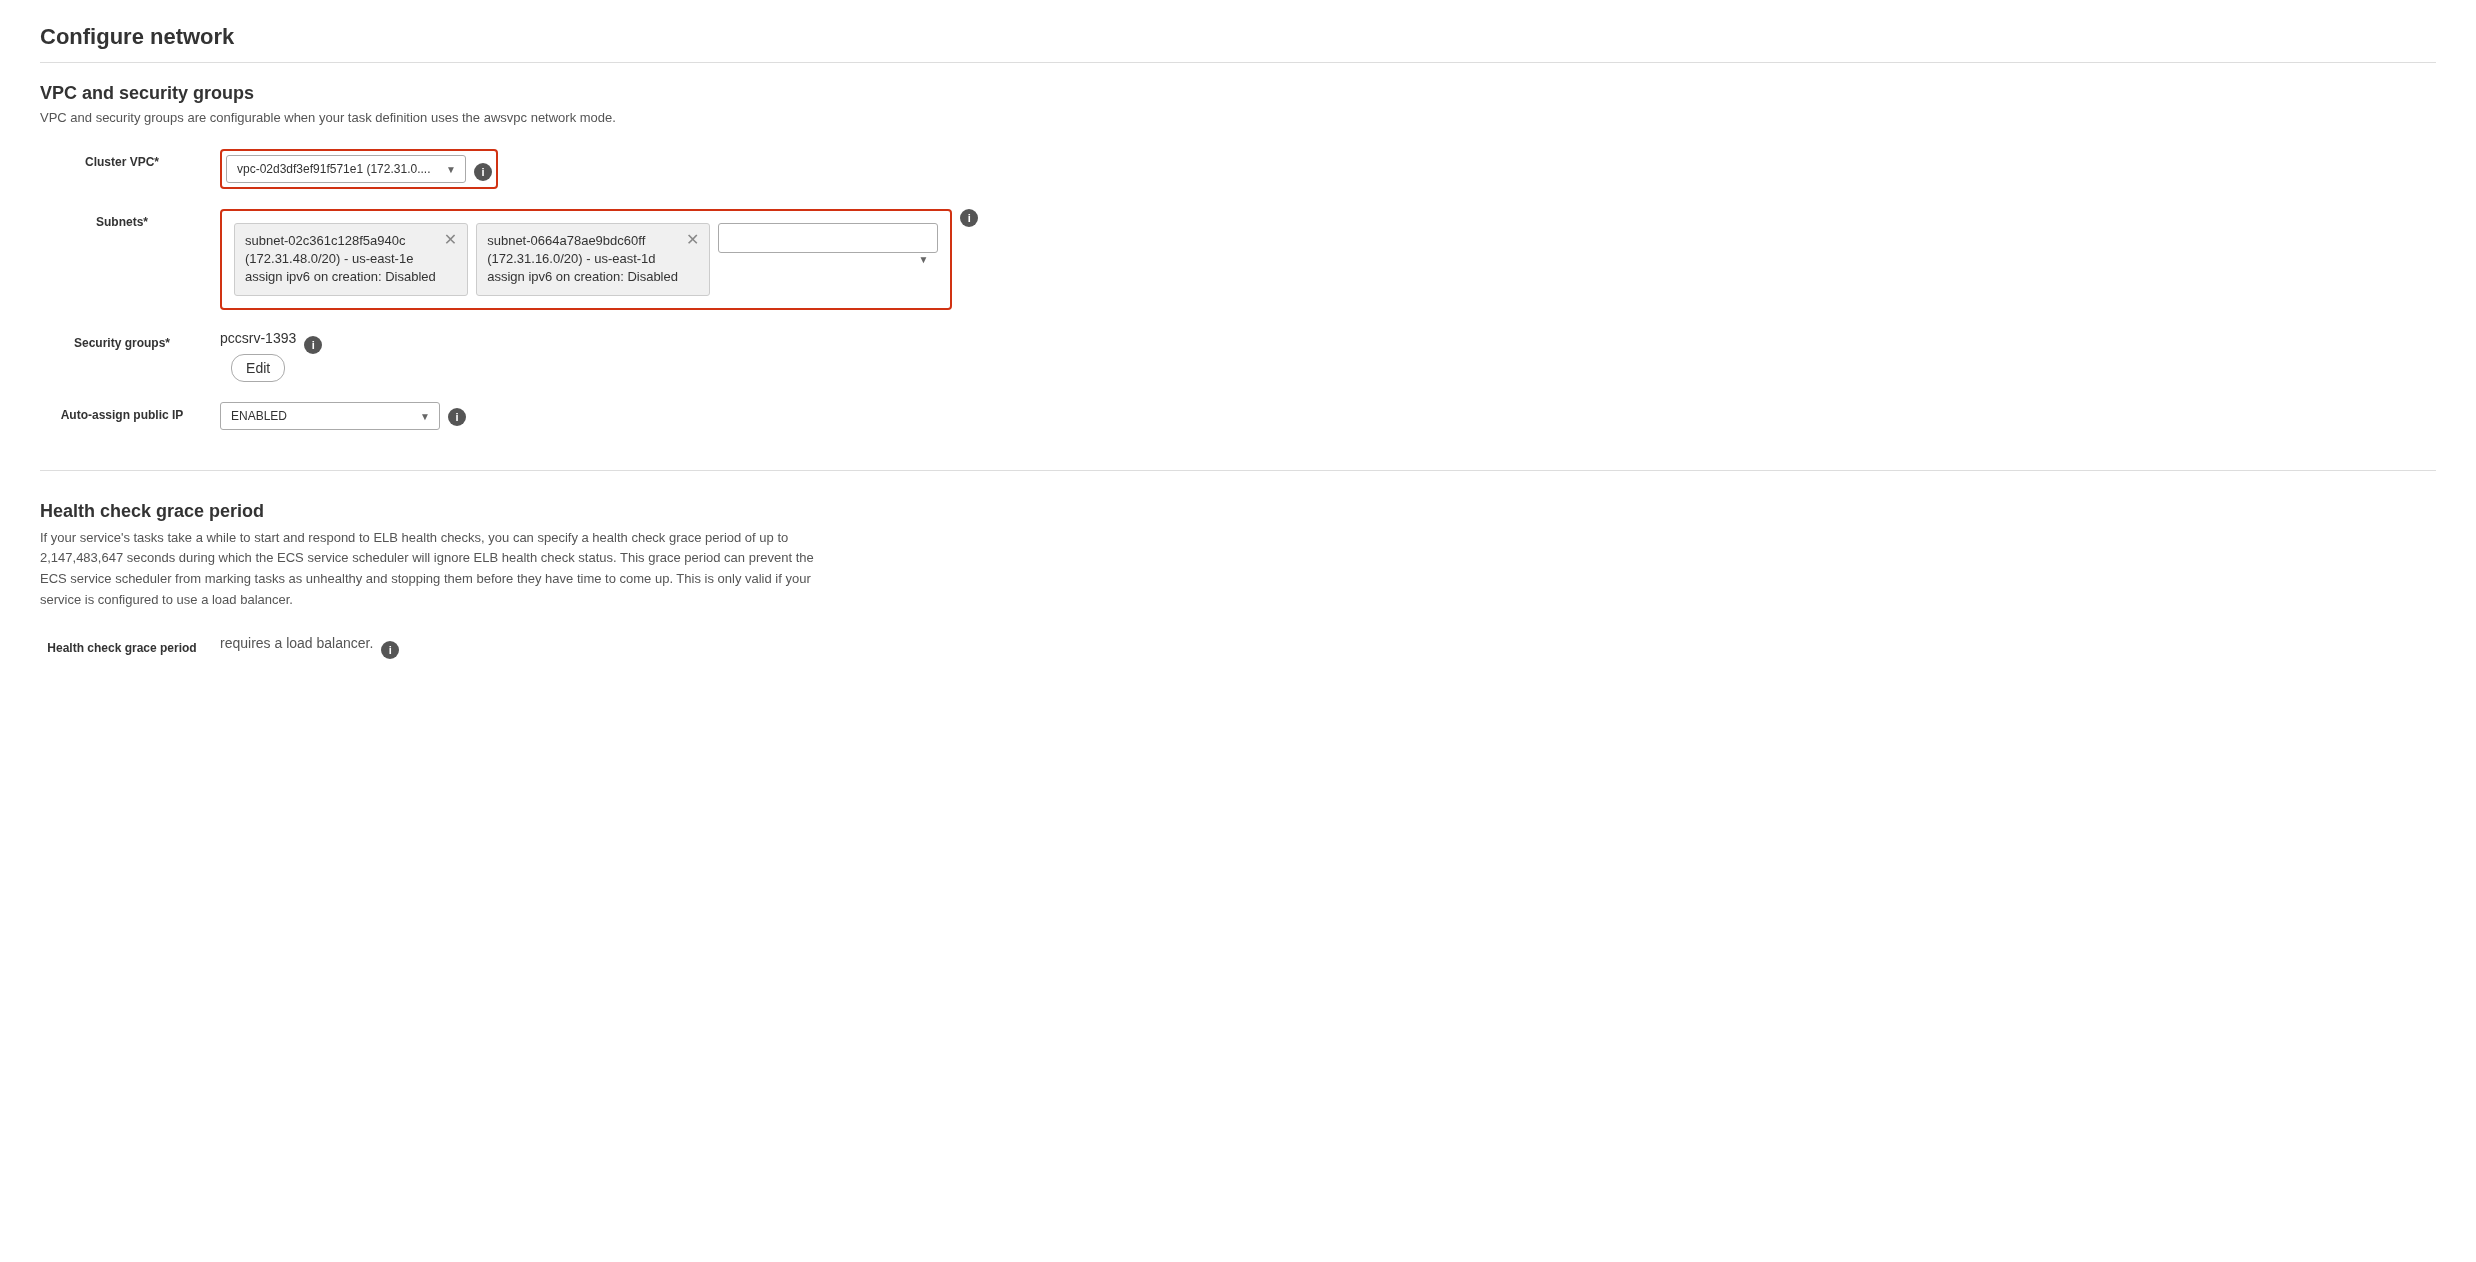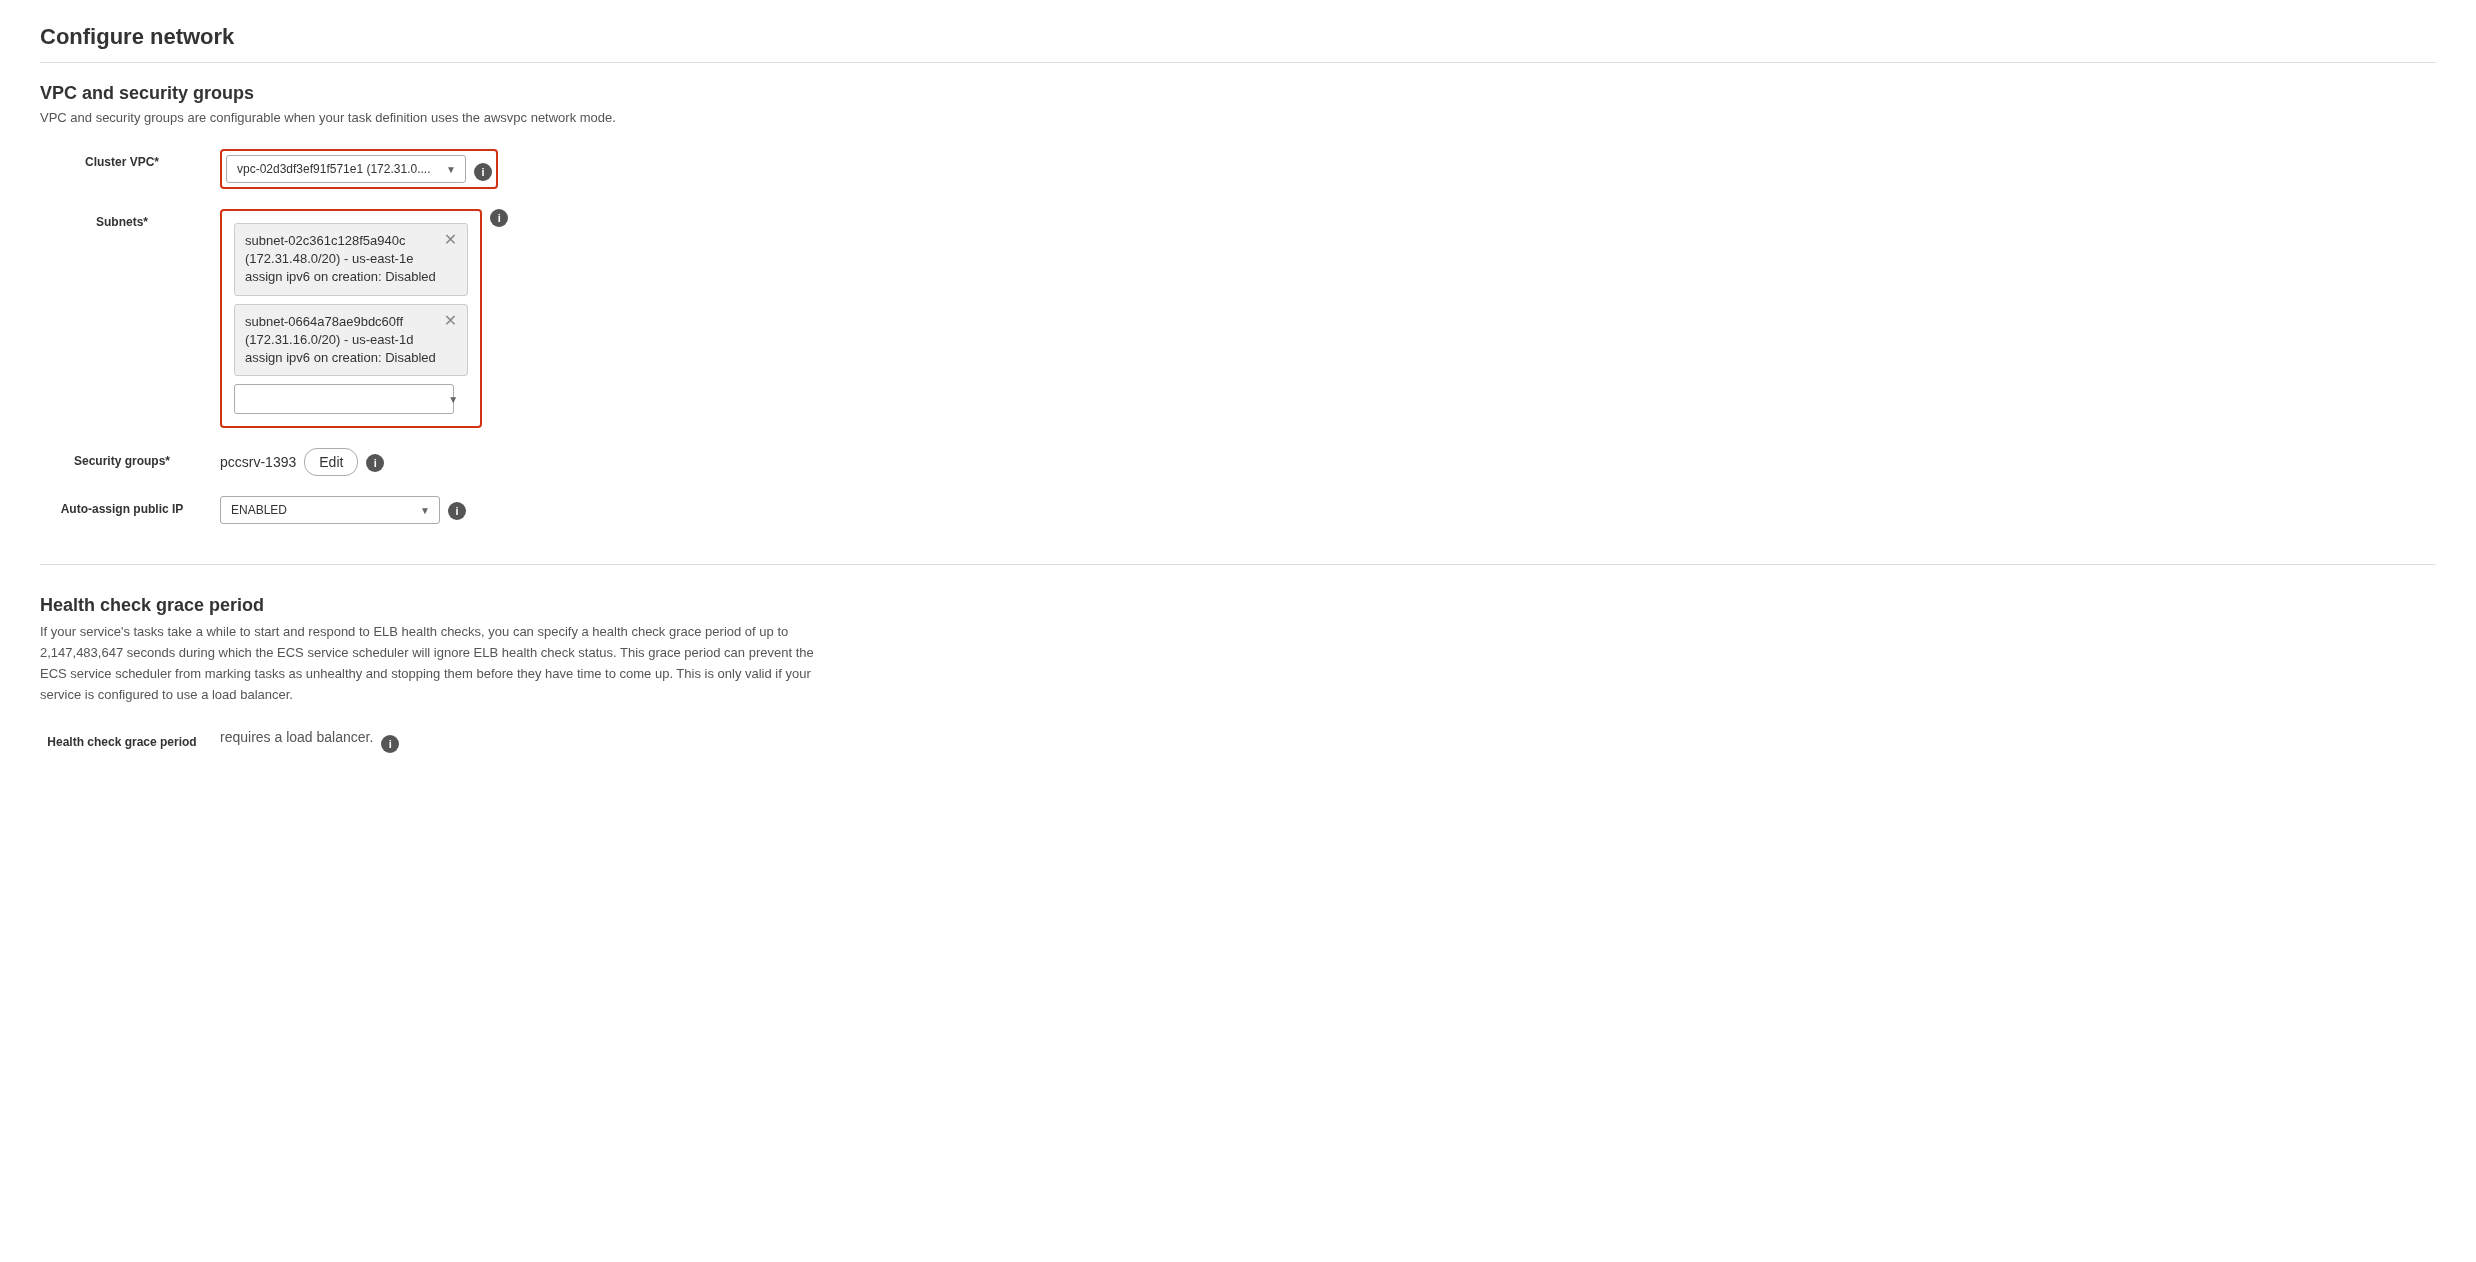--- a/index.html
+++ b/index.html
@@ -122,21 +122,21 @@
       align-items: center;
       gap: 8px;
     }
     .subnets-container {
       border: 2px solid #d13212;
       border-radius: 4px;
       padding: 12px;
     }
     .subnets-inner {
       display: flex;
-      flex-direction: column;
+      flex-direction: row;
       gap: 8px;
     }
     .subnet-tag {
       background: #f0f0f0;
       border: 1px solid #ccc;
       border-radius: 3px;
       padding: 8px 10px;
       font-size: 13px;
       color: #333;
       display: flex;
@@ -183,20 +183,21 @@
       align-items: center;
       justify-content: center;
       cursor: pointer;
       flex-shrink: 0;
       margin-top: 6px;
     }
     .security-group-row {
       display: flex;
       align-items: center;
       gap: 8px;
+      flex-direction: column;
     }
     .security-group-value {
       font-size: 14px;
       color: #333;
     }
     .edit-button {
       background: #fff;
       border: 1px solid #aaa;
       border-radius: 13px;
       padding: 5px 14px;

